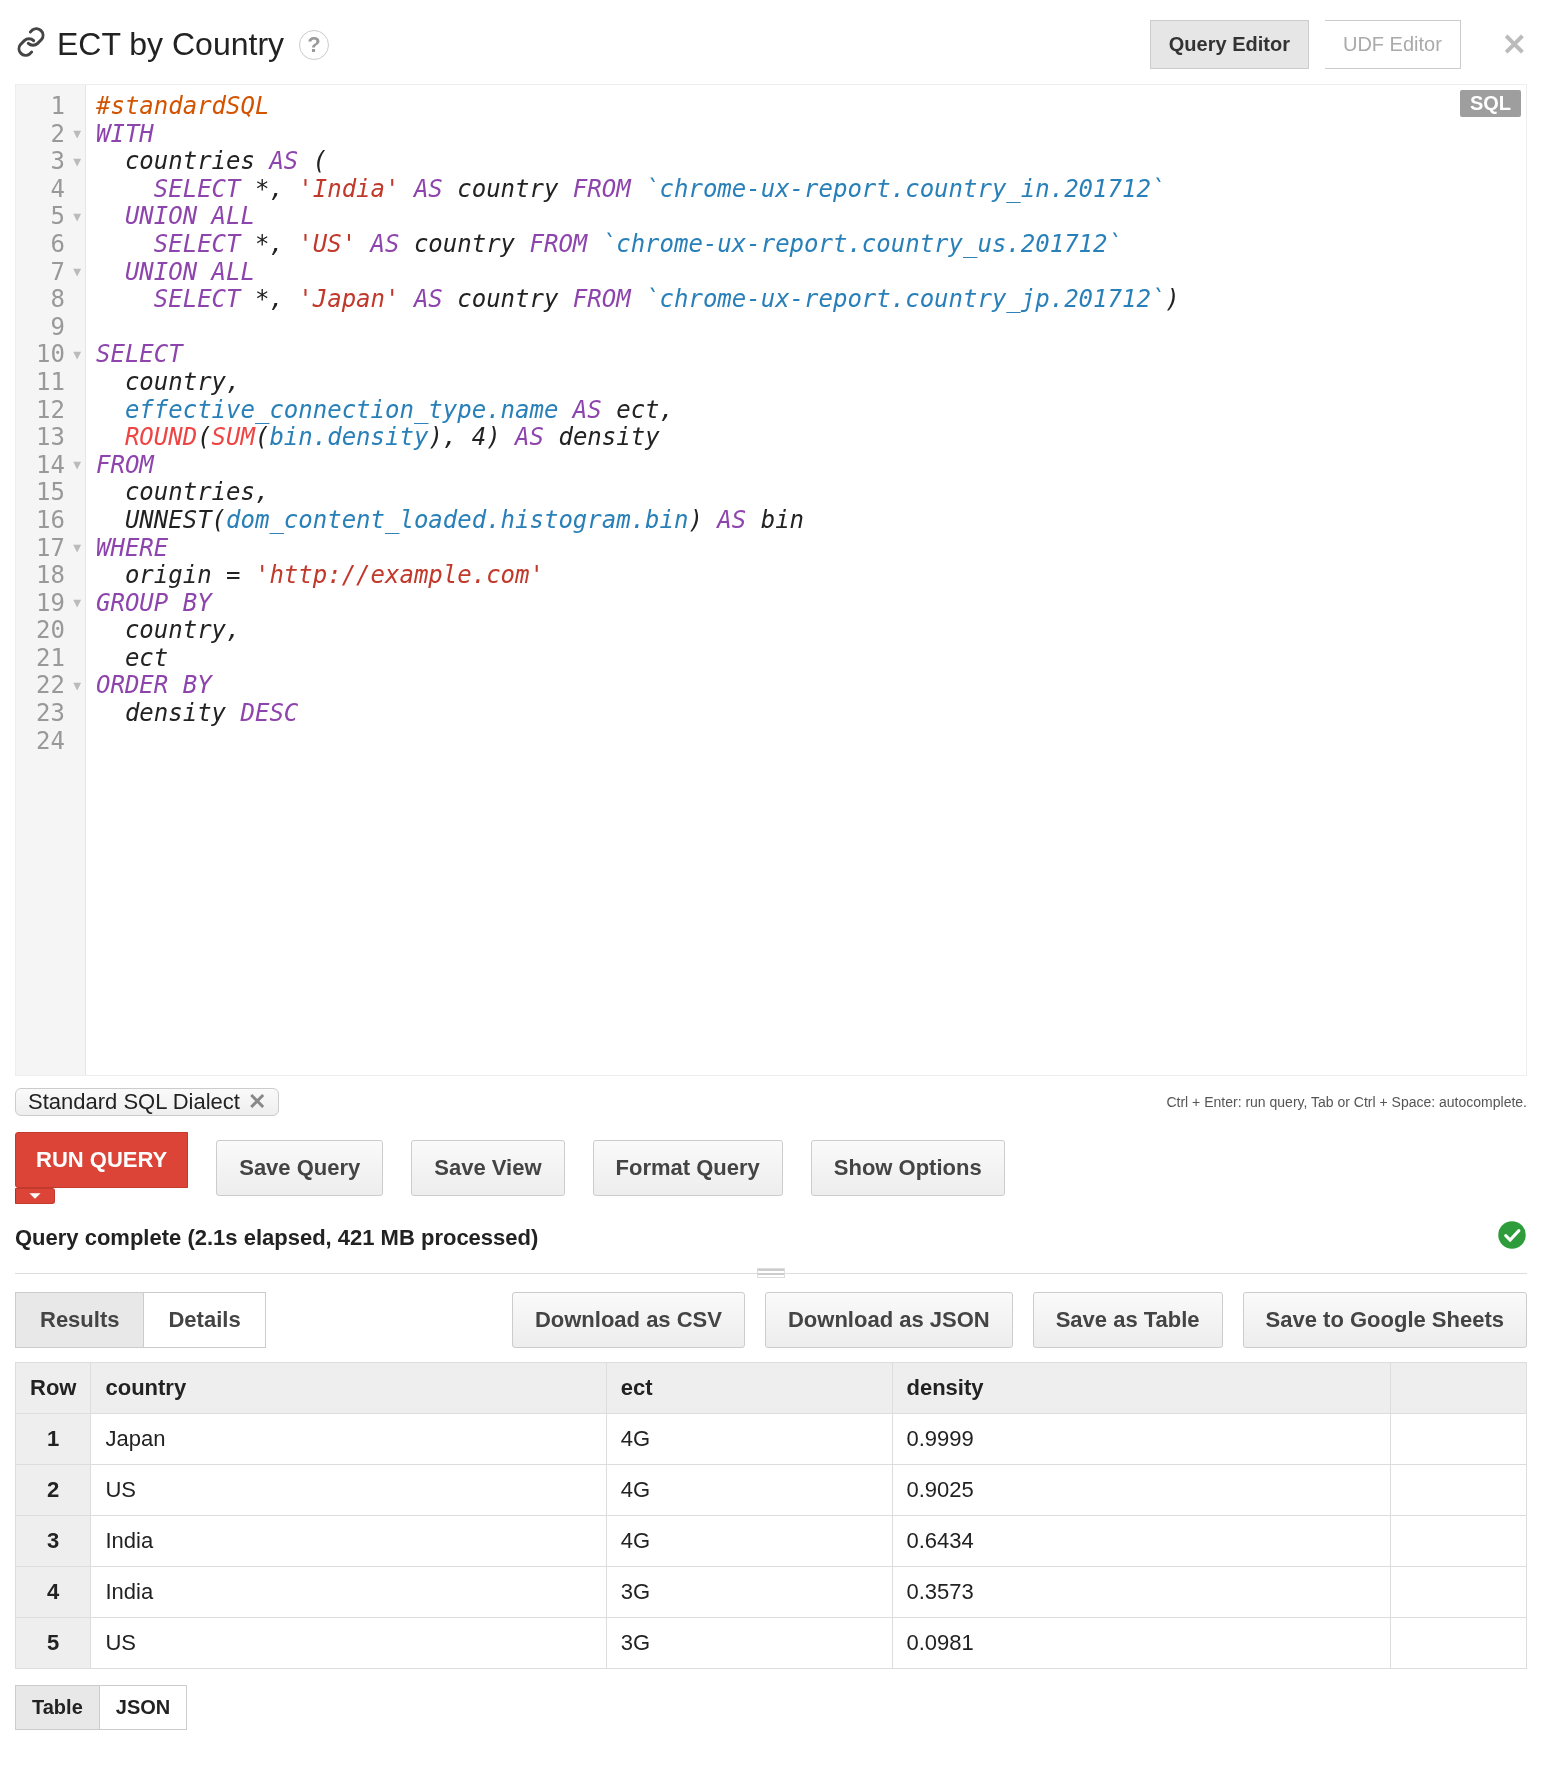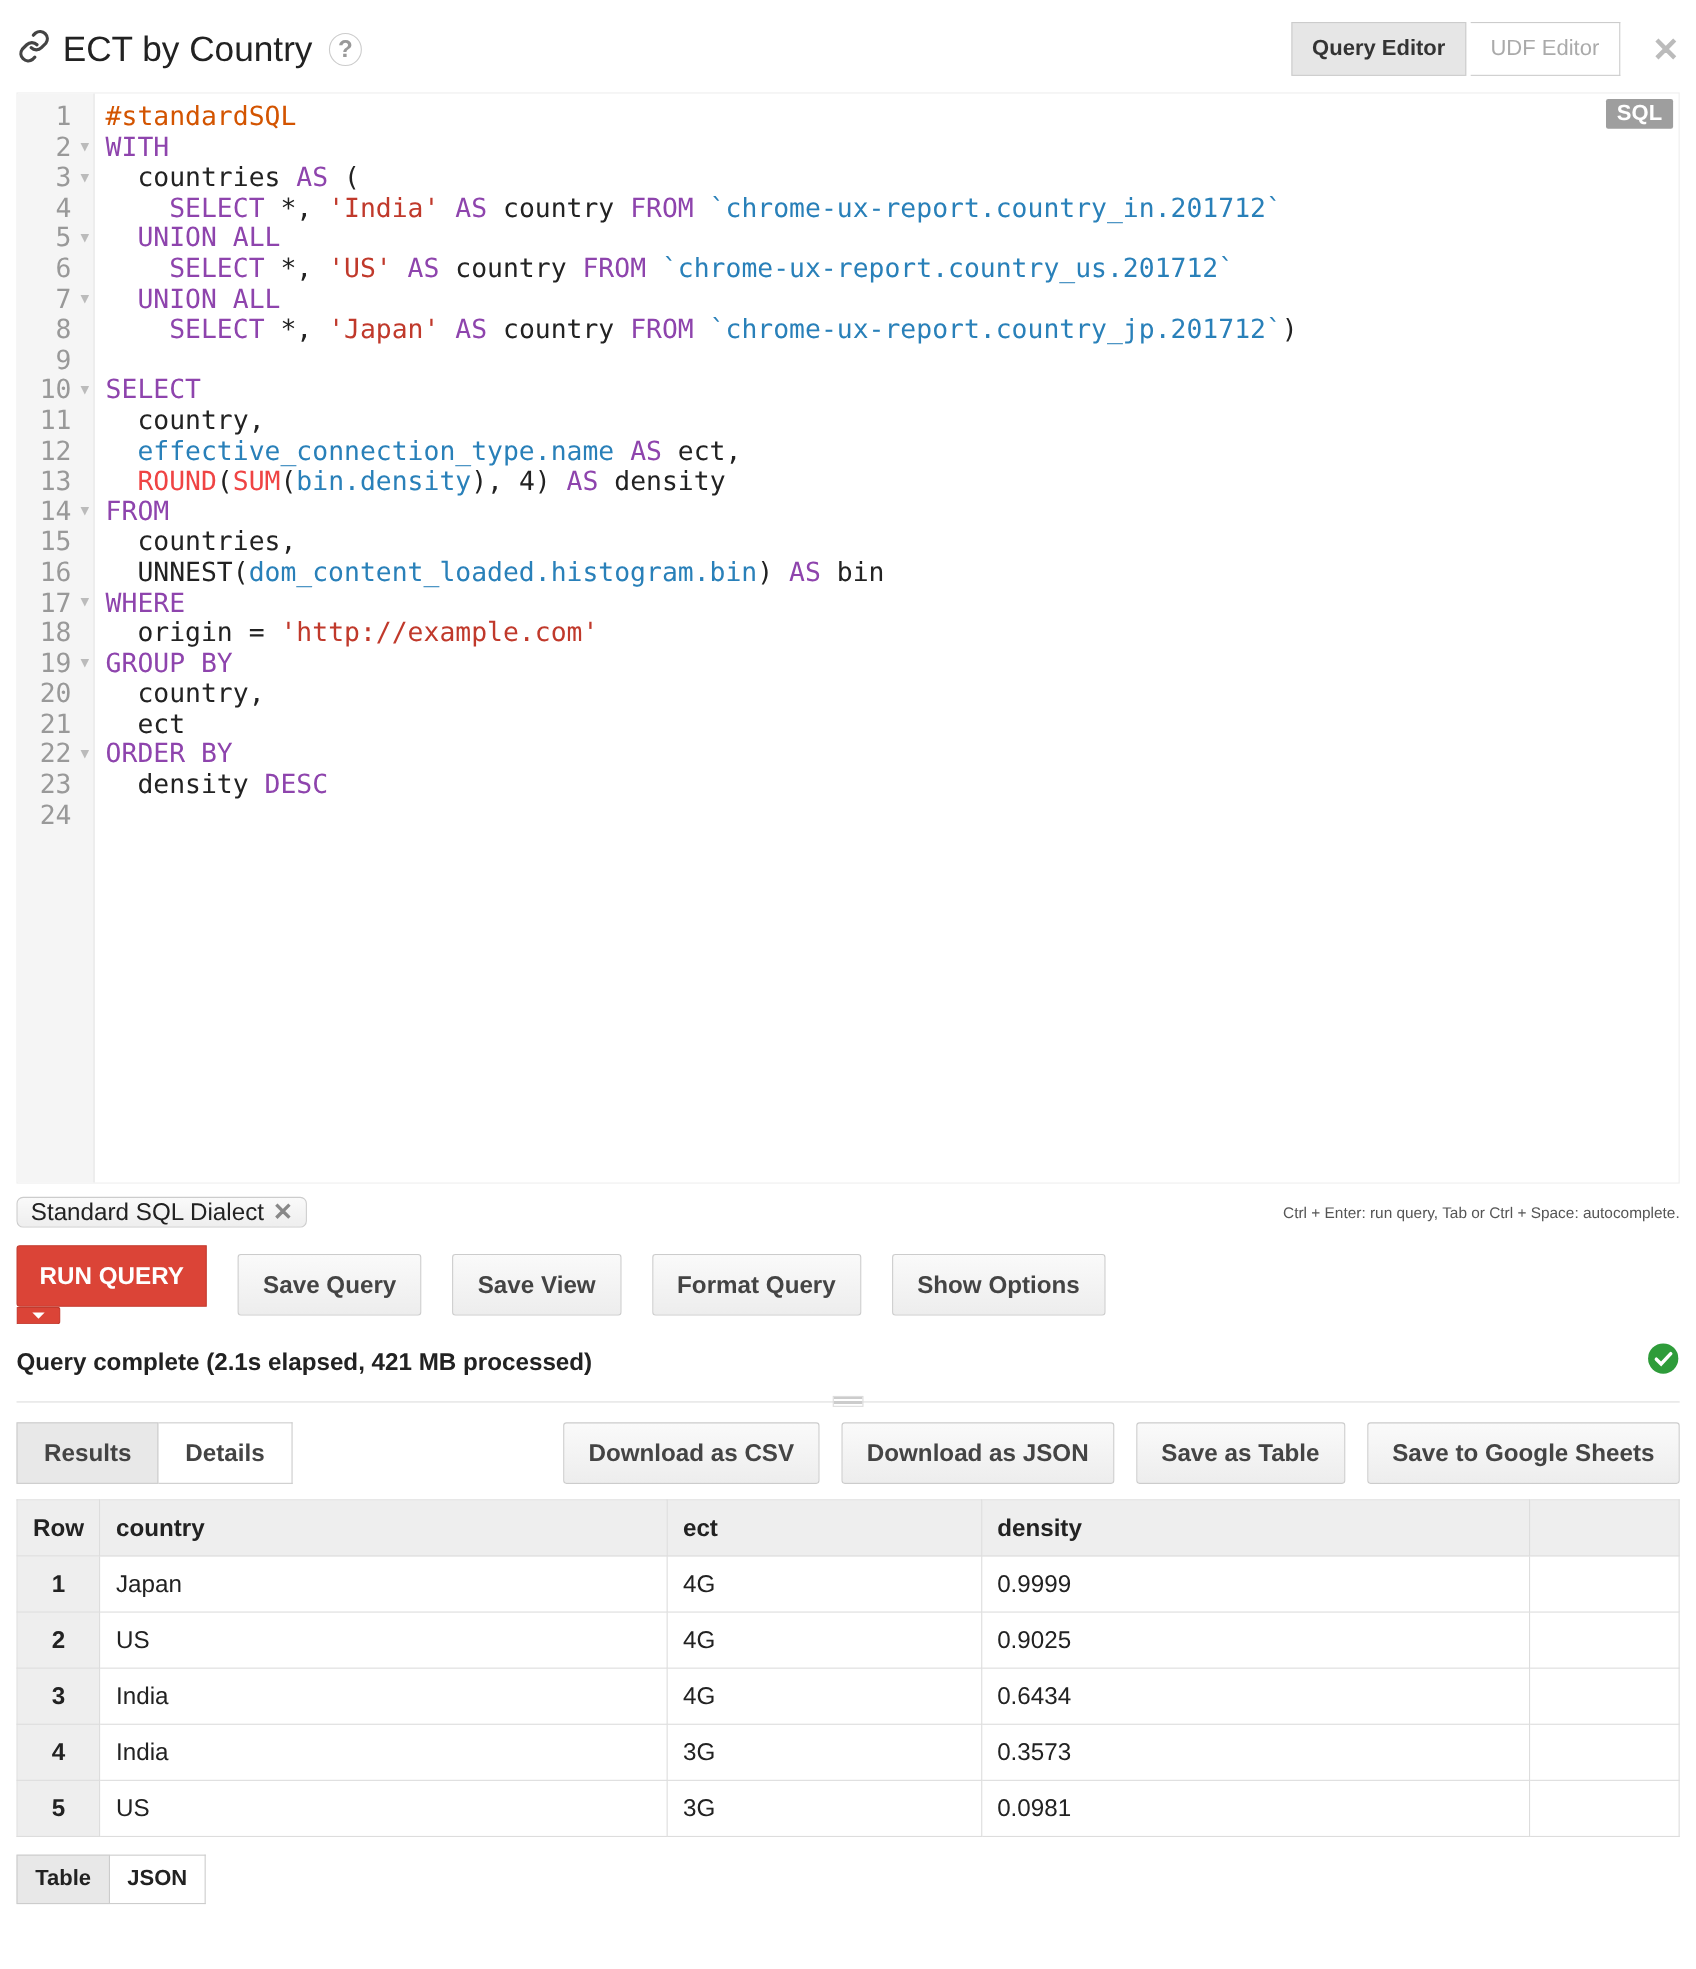--- a/index.html
+++ b/index.html
@@ -33,21 +33,21 @@
   border-radius: 50%;
   color: #999;
   display: flex; align-items: center; justify-content: center;
   font-size: 22px;
   font-weight: bold;
 }
 .header-right {
   margin-left: auto;
   display: flex;
   align-items: center;
-  gap: 4px;
+  gap: 16px;
 }
 .editor-tab {
   padding: 12px 18px;
   border: 1px solid #ccc;
   background: linear-gradient(#f8f8f8,#ececec);
   color: #555;
   font-size: 20px;
   cursor: pointer;
 }
 .editor-tab.active {
@@ -96,20 +96,21 @@
   padding: 8px 4px 8px 8px;
   user-select: none;
   min-width: 70px;
 }
 .gutter .ln { display: flex; justify-content: flex-end; align-items: center; height: 27.6px; }
 .gutter .fold { color: #bbb; font-size: 13px; margin-left: 4px; width: 12px; display: inline-block; }
 .code {
   padding: 8px 10px;
   white-space: pre;
   flex: 1;
+  font-style: italic;
 }
 .kw { color: #8e44ad; }
 .str { color: #c0392b; }
 .bt { color: #2980b9; }
 .fn { color: #ef4444; }
 .pragma { color: #d35400; }
 .dot { color: #2980b9; }
 
 .below-editor {
   display: flex;

